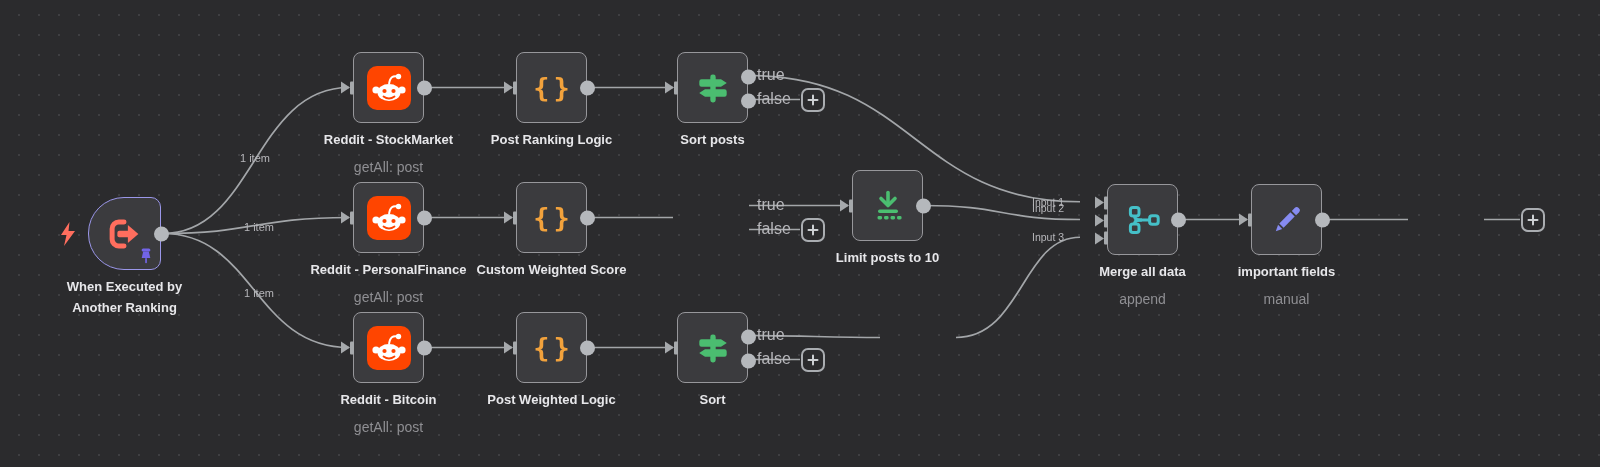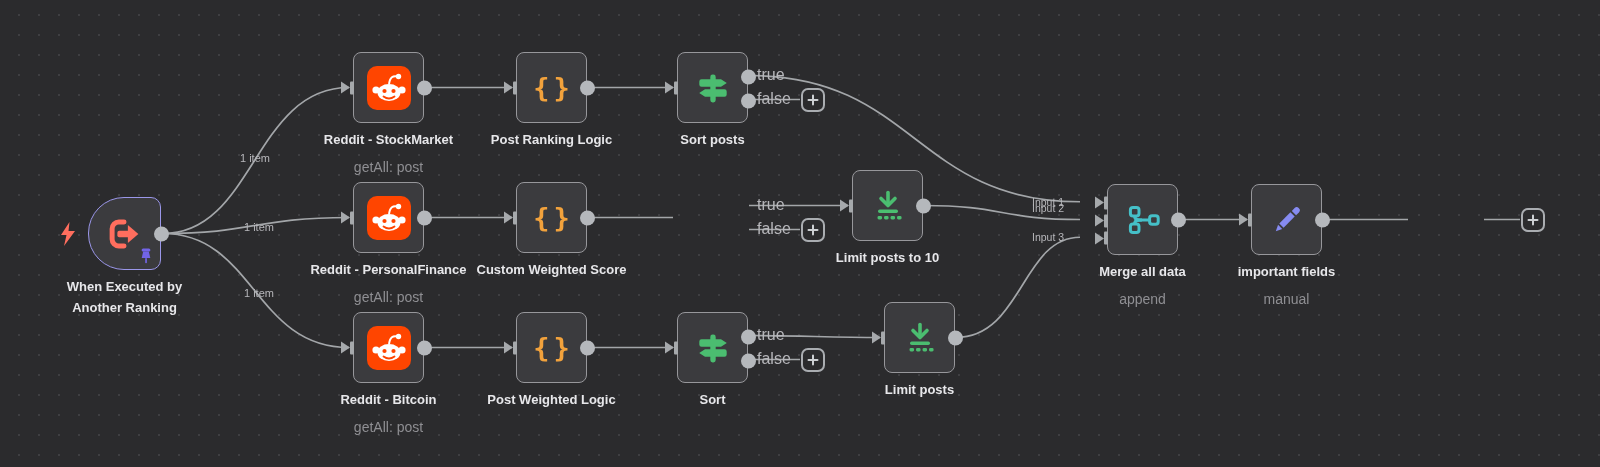--- a/index.html
+++ b/index.html
@@ -270,39 +270,20 @@
     </div>
   </div>
   <span class="plabel" style="left:757px;top:329px">true</span>
   <span class="plabel" style="left:757px;top:353px">false</span>
   <div class="add-btn" style="left:801px;top:347.5px">
     <svg width="12" height="12">
       <path d="M6,1.5 V10.5 M1.5,6 H10.5" stroke="#cdd0d3" stroke-width="2" stroke-linecap="round"></path>
     </svg>
   </div>
 
-  <div class="node" style="left:884px;top:302px">
-    <div class="port-in">
-        <div class="tri"></div>
-        <div class="bar"></div>
-      </div>
-    <svg width="40" height="40" viewBox="0 0 40 40">
-      <path d="M20,6.5 V18" stroke="#4bbd70" stroke-width="3.6" stroke-linecap="round" fill="none"></path>
-      <path d="M13,12.5 L20,19.5 L27,12.5" stroke="#4bbd70" stroke-width="3.6" stroke-linecap="round" stroke-linejoin="round" fill="none"></path>
-      <rect x="10" y="23.5" width="20" height="3.4" rx="1.7" fill="#4bbd70"></rect>
-      <rect x="9.5" y="30" width="4.6" height="3.4" rx="1.4" fill="#4bbd70"></rect>
-      <rect x="16" y="30" width="4.6" height="3.4" rx="1.4" fill="#4bbd70"></rect>
-      <rect x="22.5" y="30" width="4.6" height="3.4" rx="1.4" fill="#4bbd70"></rect>
-      <rect x="29" y="30" width="4.6" height="3.4" rx="1.4" fill="#4bbd70"></rect>
-    </svg>
-    <div class="port-out"></div>
-    <div class="nlabel">
-      <span class="main">Limit posts</span>
-    </div>
-  </div>
 
   <span class="ilabel" style="left:1032px;top:195.5px">Input 1</span>
   <span class="ilabel" style="left:1032px;top:202px">Input 2</span>
   <span class="ilabel" style="left:1032px;top:231px">Input 3</span>
 
   <div class="node" style="left:1107px;top:184px">
     <div class="port-in i1">
         <div class="tri"></div>
         <div class="bar"></div>
       </div>

